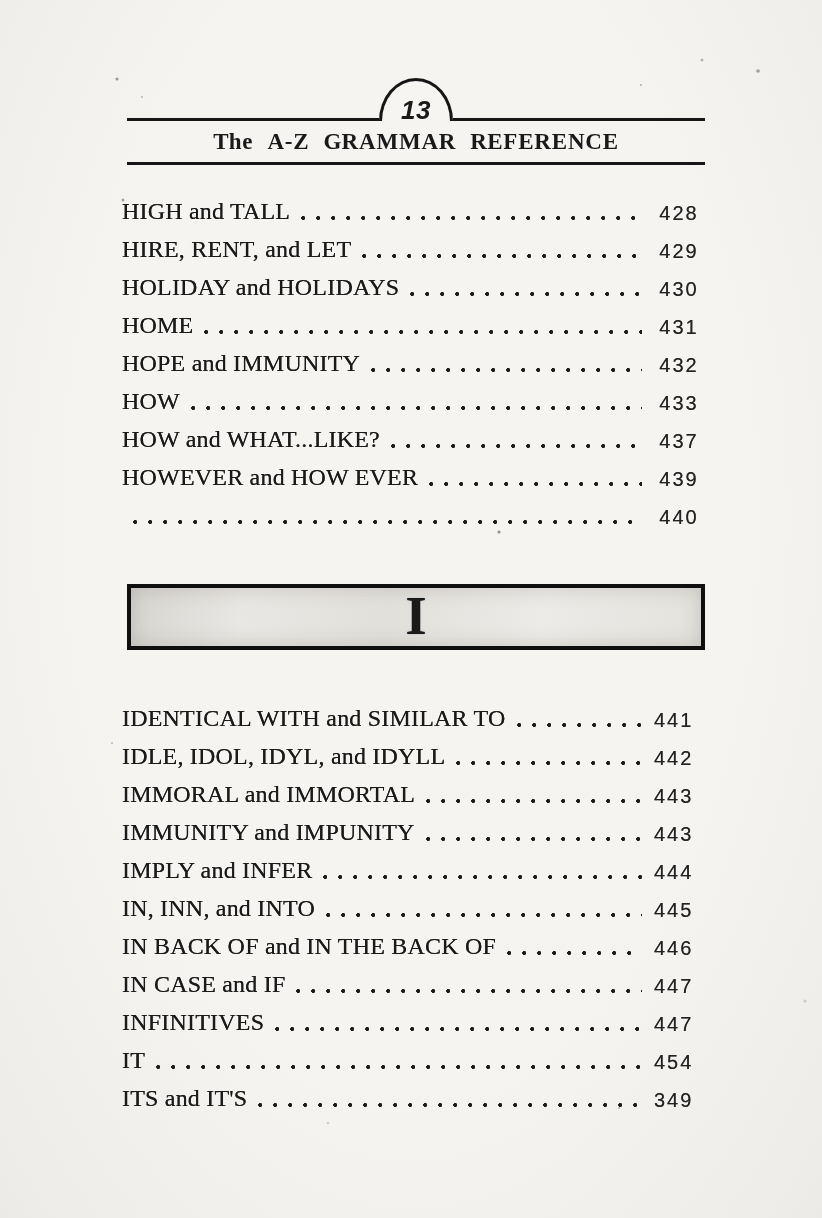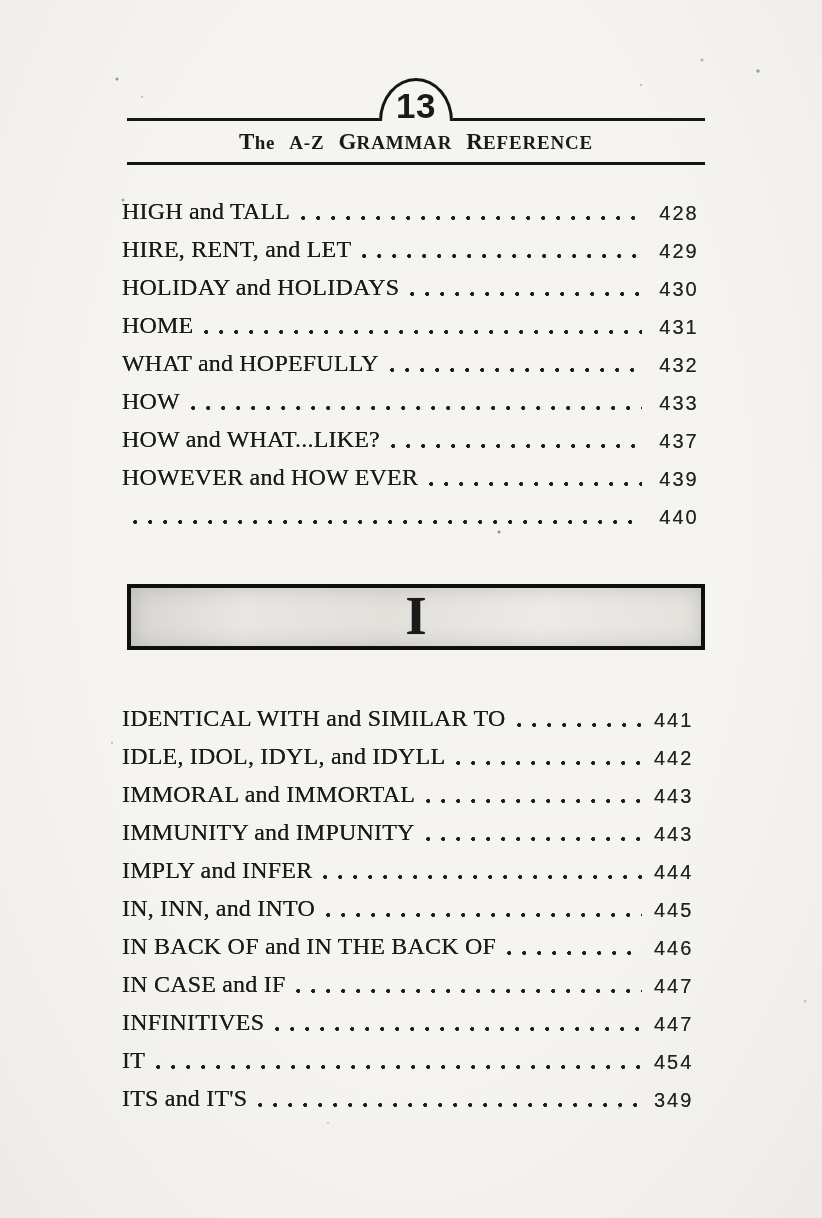--- a/index.html
+++ b/index.html
@@ -43,27 +43,28 @@
   .arch {
     flex: 0 0 auto;
     width: 74px; height: 43px;
     border: 3px solid #161616; border-bottom: none;
     border-radius: 37px 37px 0 0 / 43px 43px 0 0;
     display: flex; align-items: flex-end; justify-content: center;
     background: #f6f5f2;
   }
   .arch-number {
     font-family: "Liberation Sans", "DejaVu Sans", sans-serif;
-    font-weight: 700; font-size: 35px; line-height: 0.82;
+    font-weight: 700; font-size: 26px; line-height: 0.82;
     letter-spacing: 0.5px;
+    font-style: italic;
   }
   .title-line { text-align: center; margin-top: 8px; white-space: nowrap; }
   .word { display: inline-block; margin: 0 5px; vertical-align: baseline; }
   .tp-big   { font-size: 23px; font-weight: 600; letter-spacing: 0.3px; }
-  .tp-small { font-size: 19px; font-weight: 600; letter-spacing: 0.8px; }
+  .tp-small { font-size: 23px; font-weight: 600; letter-spacing: 0.8px; }
   .rule-bottom { border-bottom: 3px solid #161616; margin-top: 7px; }
 
   
   .toc-list { position: absolute; left: 122px; width: 582px; }
   #list-h { top: 193px; text-align: center; }
   #list-i { top: 700px; }
   .toc-row {
     height: 38px;
     display: flex; align-items: flex-end;
     padding-bottom: 8px;
@@ -149,21 +150,21 @@
       <span class="toc-label">HOLIDAY and HOLIDAYS</span>
       <span class="toc-leader"></span>
       <span class="toc-page">430</span>
     </div>
     <div class="toc-row">
       <span class="toc-label">HOME</span>
       <span class="toc-leader"></span>
       <span class="toc-page">431</span>
     </div>
     <div class="toc-row">
-      <span class="toc-label">WHAT and HOPEFULLY</span>
+      <span class="toc-label">HOPE and IMMUNITY</span>
       <span class="toc-leader"></span>
       <span class="toc-page">432</span>
     </div>
     <div class="toc-row">
       <span class="toc-label">HOW</span>
       <span class="toc-leader"></span>
       <span class="toc-page">433</span>
     </div>
     <div class="toc-row">
       <span class="toc-label">HOW and WHAT...LIKE?</span>

